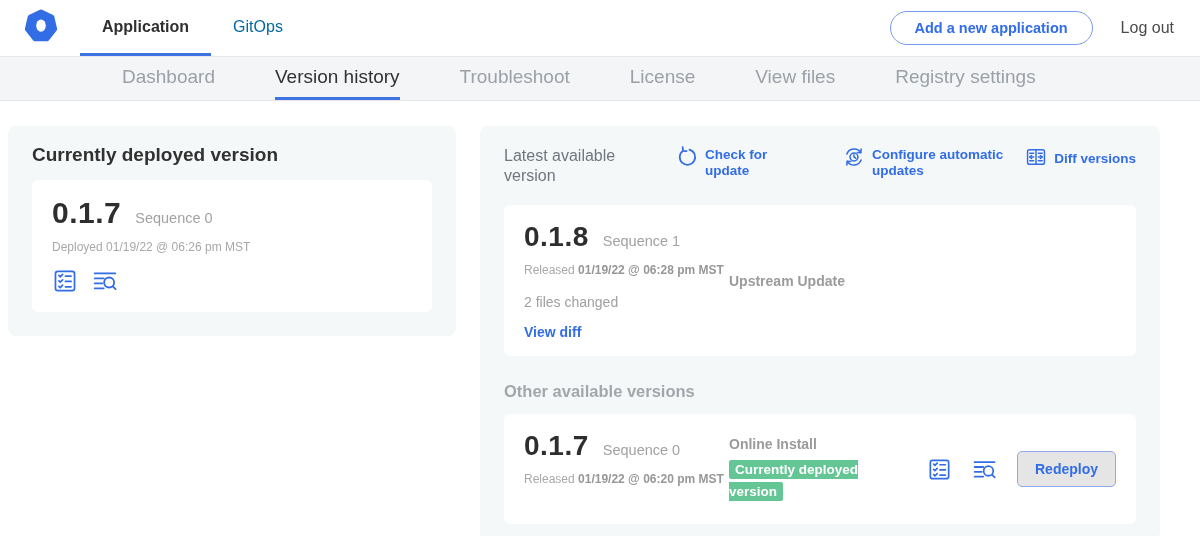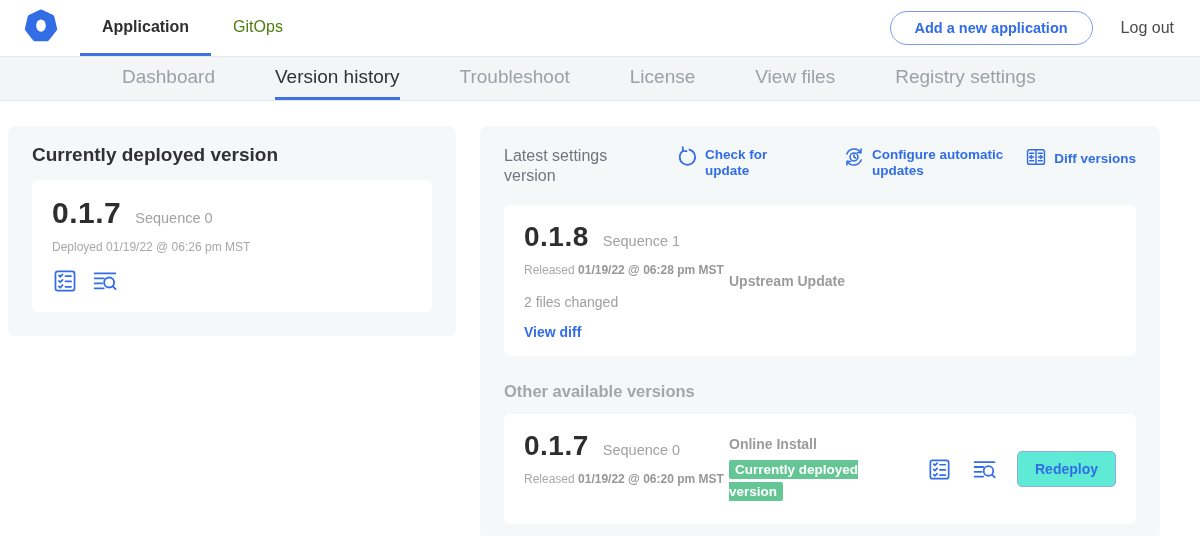--- a/index.html
+++ b/index.html
@@ -17,21 +17,21 @@
     border-bottom: 1px solid #e8e8e8;
     display: flex;
     align-items: stretch;
   }
   .logo-wrap { display: flex; align-items: center; padding: 0 22px 0 24px; }
   .top-tabs { display: flex; align-items: stretch; }
   .top-tab {
     display: flex; align-items: center;
     padding: 0 22px;
     font-size: 16px;
-    color: #4d7c0f;
+    color: #0369a1;
     border-bottom: 3px solid transparent;
     cursor: pointer;
   }
   .top-tab.active { font-weight: 700; color: #2f2f2f; border-bottom-color: #4073e2; }
   .top-right { margin-left: auto; display: flex; align-items: center; gap: 28px; padding-right: 26px; }
   .add-app-btn {
     border: 1px solid #7b9af0;
     color: #326de6;
     background: #fff;
     font-family: inherit;
@@ -104,21 +104,21 @@
   .view-diff { color: #326de6; font-weight: 600; cursor: pointer; }
 
   .other-title { margin: 26px 0 13px; font-size: 16.5px; color: #a2a7ac; font-weight: bold; }
 
   .deploy-btn {
     background: #326de6; color: #fff; border: none;
     font-family: inherit; font-size: 14px; font-weight: 700;
     padding: 10px 21px; border-radius: 4px; cursor: pointer;
   }
   .redeploy-btn {
-    background: #5eead4; color: #326de6; border: 1px solid #8fa9ef;
+    background: #e5e5e5; color: #326de6; border: 1px solid #8fa9ef;
     font-family: inherit; font-size: 14px; font-weight: 700;
     padding: 9px 17px; border-radius: 5px; cursor: pointer;
   }
 
   .badge-wrap { margin-top: 7px; max-width: 162px; line-height: 1.55; }
   .badge {
     background: #64c695; color: #fff;
     font-size: 13.5px; font-weight: 600;
     padding: 2px 6px; border-radius: 2px;
   }
@@ -202,21 +202,21 @@
             <line x1="19.2" y1="16.9" x2="21.8" y2="19.5"></line>
           </svg>
         </button>
       </div>
     </div>
   </div>
 
   <div class="panel right-panel">
 
     <div class="avail-header">
-      <div class="avail-title">Latest settings version</div>
+      <div class="avail-title">Latest available version</div>
 
       <div class="action-link action-check">
         <span>
           <svg width="22" height="22" viewBox="0 0 24 24" fill="none" stroke="#326de6" stroke-width="1.9" stroke-linecap="round" stroke-linejoin="round">
             <path d="M7.6 5.3 A8.4 8.4 0 1 0 14.6 4"></path>
             <polyline points="7.3,1.3 7.6,5.3 11.5,5.7"></polyline>
           </svg>
         </span>
         <span class="txt">Check for update</span>
       </div>

